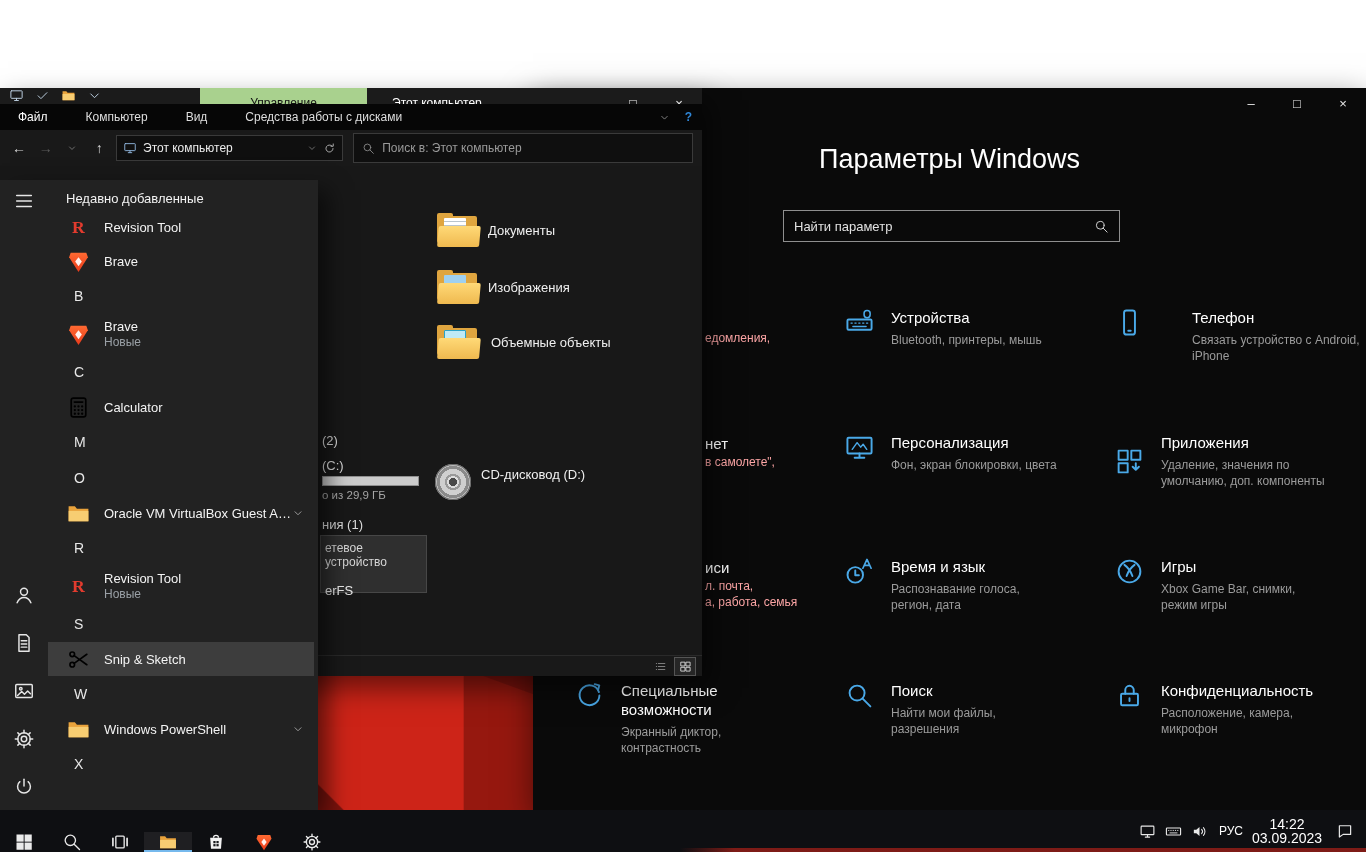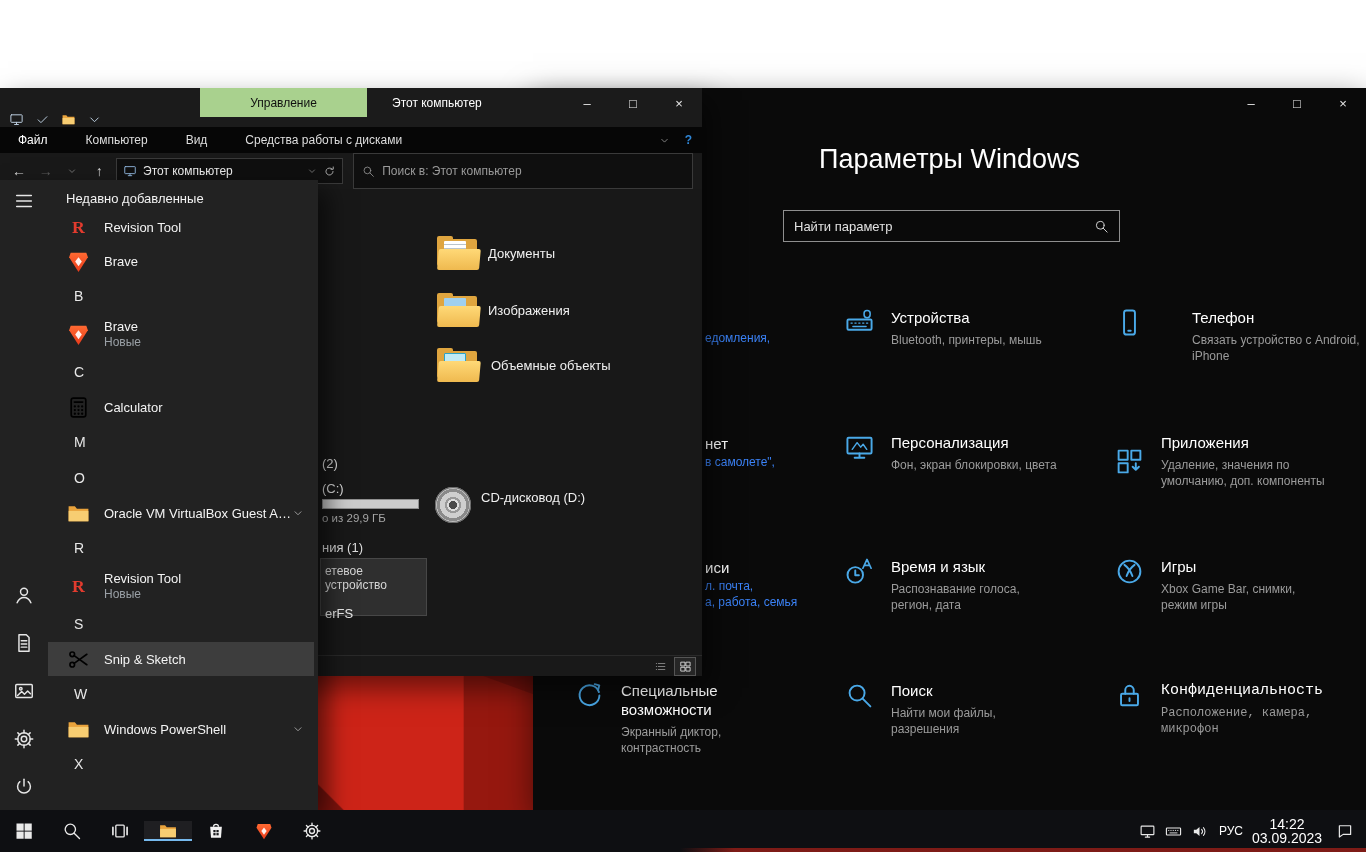--- a/index.html
+++ b/index.html
@@ -21,46 +21,46 @@
 #sw-title{position:absolute;top:56px;left:0;right:0;text-align:center;font-size:27px;font-weight:400;color:#fff}
 #sw-search{position:absolute;left:250px;top:122px;width:337px;height:32px;border:1px solid #8f8f8f;display:flex;align-items:center;padding:0 10px;font-size:13px;color:#e2e2e2;background:#0a0a0a}
 #sw-search .sp{flex:1}
 #sw-search .ic{width:15px;height:15px;color:#cfcfcf}
 .sg-item{position:absolute;display:flex;gap:17px}
 .sg-ic{width:29px;height:29px;color:#4aa9e8;flex:none}
 .sg-title{font-size:15px;line-height:19px;color:#fff;max-width:160px}
 .sg-sub{font-size:12px;line-height:16px;color:#9b9b9b;margin-top:5px;max-width:172px}
 .sg-frag{position:absolute;left:172px}
 .sg-frag .t{font-size:15px;line-height:20px;color:#fff}
-.sg-frag .s{font-size:12px;line-height:16px;color:#3b82f6}
+.sg-frag .s{font-size:12px;line-height:16px;color:#fca5a5}
 
 
 #explorer{position:absolute;left:0;top:88px;width:702px;height:588px;background:#181818;z-index:3;color:#e8e8e8;font-size:12px;box-shadow:8px 12px 26px rgba(0,0,0,.5)}
-.ex-title{height:39px;background:#1b1b1b;position:relative;display:flex;align-items:flex-end}
+.ex-title{height:16px;background:#1b1b1b;position:relative;display:flex;align-items:flex-start}
 #qat{display:flex;align-items:center;gap:11px;padding-left:9px}
 .qa-ic{width:15px;height:15px;color:#b9cbdc;display:inline-flex}
 #mgmt-tab{position:absolute;left:200px;top:0;width:167px;height:29px;background:#a9d18e;color:#101010;display:flex;align-items:center;justify-content:center;font-size:12px}
 #ex-caption{position:absolute;left:392px;top:0;height:29px;display:flex;align-items:center;color:#fff;font-size:12px}
 .ex-controls{position:absolute;right:0;top:0;display:flex}
 .ex-ribbon{height:26px;background:#060606;display:flex;align-items:center;padding-left:18px;position:relative}
 .rb-tab{margin-right:38px;color:#dedede;font-size:12px}
 .rb-tab.file{color:#fff}
 .rb-right{position:absolute;right:10px;top:0;height:26px;display:flex;gap:15px;align-items:center}
 .rb-right .ic{width:11px;height:11px;color:#a8a8a8}
 #ex-help{color:#2f86d6;font-weight:bold;font-size:12px}
 .ex-addr{height:36px;background:#191919;display:flex;align-items:center;padding:0 9px;gap:7px}
 .nav{width:20px;height:22px;display:flex;align-items:center;justify-content:center;color:#d8d8d8;font-size:14px}
 .nav.fwd{color:#5c5c5c}
 .nav .ic{width:10px;height:10px;color:#9a9a9a}
 .abar{width:230px;height:26px;background:#0f0f0f;border:1px solid #3a3a3a;display:flex;align-items:center;gap:6px;padding:0 6px}
 .abar .pcic{width:14px;height:14px;color:#8fb6dd}
 .abar .txt{flex:1;color:#ececec}
 .abar .ic.small{width:10px;height:10px;color:#9a9a9a}
 .abar .rfic{width:13px;height:13px;color:#bdbdbd}
-.sbar{width:344px;height:36px;background:#0f0f0f;border:1px solid #3a3a3a;display:flex;align-items:center;gap:7px;padding:0 8px;color:#9a9a9a;margin-left:3px}
+.sbar{width:344px;height:30px;background:#0f0f0f;border:1px solid #3a3a3a;display:flex;align-items:center;gap:7px;padding:0 8px;color:#9a9a9a;margin-left:3px}
 .sbar .ic{width:13px;height:13px;color:#8f8f8f}
 .ex-body{position:relative;height:476px;background:#181818}
 .tile{position:absolute;left:437px;display:flex;align-items:center;gap:9px}
 .tile-label{font-size:13px;color:#f0f0f0}
 .fldr{position:relative;width:42px;height:34px;flex:none}
 .fl-back{position:absolute;left:0;top:3px;width:40px;height:27px;background:#dfa53f;border-radius:2px}
 .fl-back::before{content:"";position:absolute;left:0;top:-3px;width:16px;height:5px;background:#dfa53f;border-radius:2px 2px 0 0}
 .fl-inner{position:absolute;left:7px;top:5px;width:22px;height:15px;background:#fff;border-radius:1px}
 .fldr.doc .fl-inner{background:repeating-linear-gradient(#fff 0 3px,#b9c4cc 3px 4px)}
 .fldr.pic .fl-inner{background:linear-gradient(#9fd0f0 55%,#7cb85c 55%)}
@@ -89,21 +89,21 @@
 .sm-row.two{height:40px}
 .sm-row.selected{background:#3d3d3d}
 .sm-ic{width:25px;height:25px;flex:none}
 .sm-col{margin-left:13px;min-width:0}
 .sm-label{font-size:13px;color:#f4f4f4;white-space:nowrap;overflow:hidden;text-overflow:ellipsis}
 .sm-sub{font-size:12px;color:#9aa0a6;margin-top:1px}
 .sm-letter{height:36px;display:flex;align-items:center;padding-left:26px;font-size:14px;color:#e8e8e8}
 .sm-chev{margin-left:auto;width:12px;height:12px;color:#b8b8b8;flex:none}
 
 
-#taskbar{position:absolute;left:0;top:810px;width:1366px;height:42px;background:#0e0f12;z-index:6;display:flex;align-items:center}
+#taskbar{position:absolute;left:0;top:810px;width:1366px;height:42px;background:#0e0f12;z-index:6;display:flex;align-items:flex-end}
 .tb-btn{width:48px;display:flex;align-items:center;justify-content:center}
 .tb-btn .ic{width:20px;height:20px;color:#eaeaea}
 .tb-btn.active{background:rgba(255,255,255,.07);box-shadow:inset 0 -2px 0 #76b9ed}
 #tb-tray{margin-left:auto;display:flex;align-items:center}
 .tray-ic{width:26px;height:42px;display:flex;align-items:center;justify-content:center;color:#e8e8e8}
 .tray-ic .ic{width:17px;height:17px}
 #tb-lang{width:38px;text-align:center;color:#fff;font-size:12px;align-self:center}
 #tb-clock{width:74px;text-align:center;color:#fff;font-size:14px;line-height:14px;align-self:center}
 #tb-ac{width:42px;height:42px;display:flex;align-items:center;justify-content:center;color:#e8e8e8}
 #tb-ac .ic{width:18px;height:18px}
@@ -226,21 +226,21 @@
             <svg viewBox="0 0 24 24" fill="none" stroke="currentColor" stroke-width="1.6" stroke-linecap="round" stroke-linejoin="round">
               <circle cx="10" cy="10" r="6.2"></circle>
               <path d="M14.6 14.6L21 21"></path>
             </svg>
           </span>
           <div>
             <div class="sg-title">Поиск</div>
             <div class="sg-sub">Найти мои файлы, разрешения</div>
           </div>
         </div>
-        <div class="sg-item" style="left: 582px; top: 593px; font-family: Liberation Mono, monospace;">
+        <div class="sg-item" style="left: 582px; top: 593px;">
           <span class="ic sg-ic">
             <svg viewBox="0 0 24 24" fill="none" stroke="currentColor" stroke-width="1.6" stroke-linecap="round" stroke-linejoin="round">
               <rect x="5" y="10.5" width="14" height="9.5" rx="1"></rect>
               <path d="M8.5 10.5V7.5a3.5 3.5 0 0 1 7 0v3M12 14.3v2.2"></path>
             </svg>
           </span>
           <div>
             <div class="sg-title">Конфиденциальность</div>
             <div class="sg-sub">Расположение, камера, микрофон</div>
           </div>

